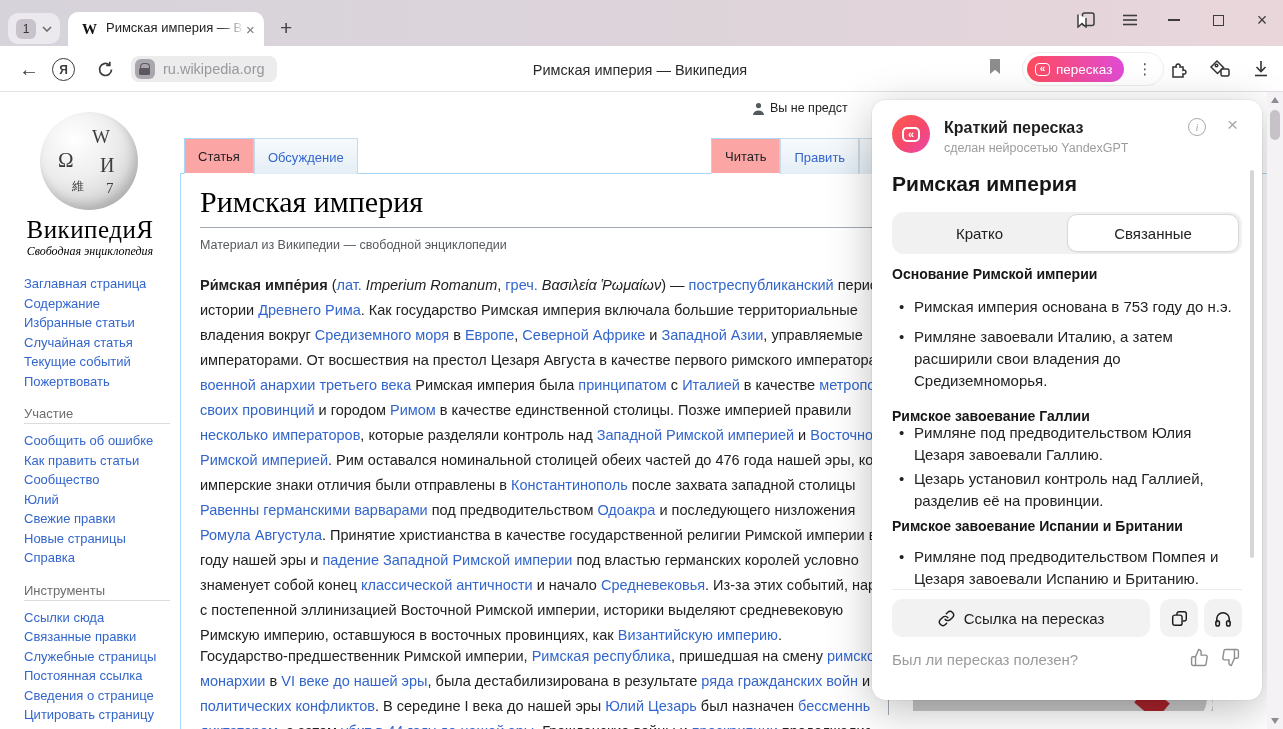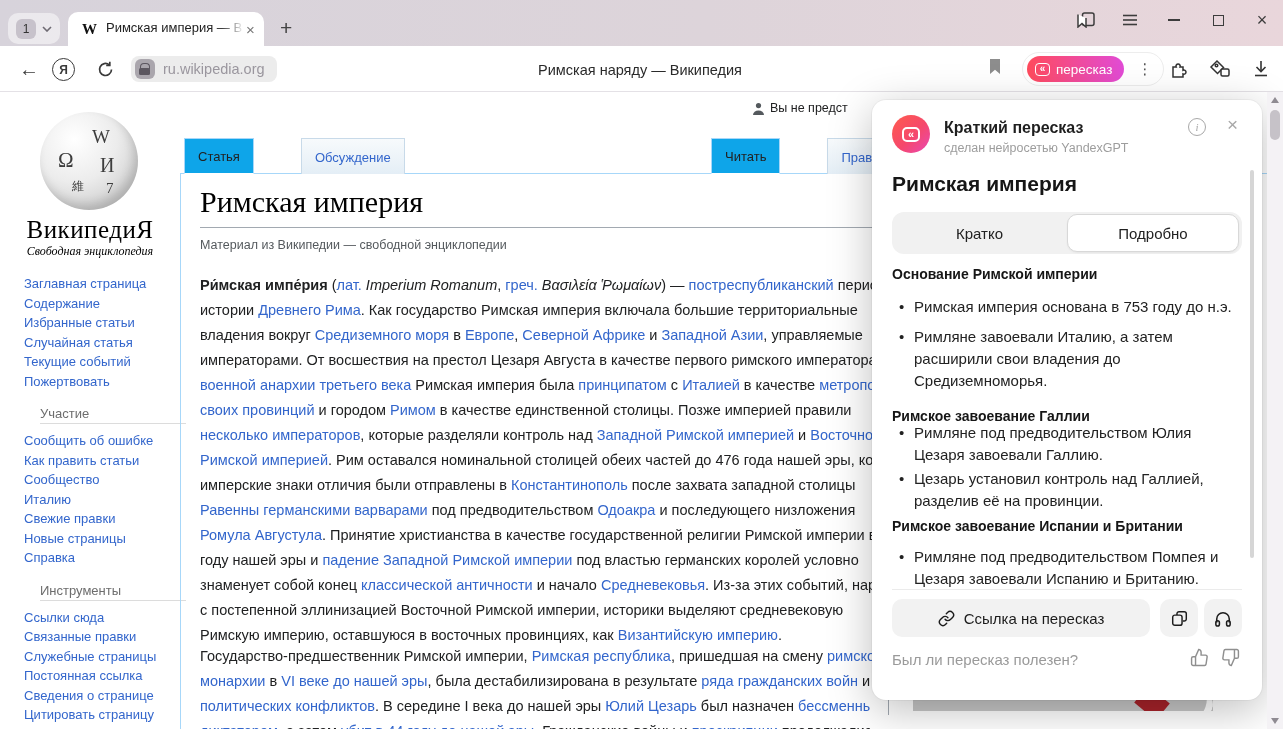--- a/index.html
+++ b/index.html
@@ -57,30 +57,30 @@
   .globe { position:absolute; left:40px; top:20px; width:98px; height:98px; border-radius:50%;
     background:radial-gradient(circle at 35% 28%, #ffffff 0%, #ececec 45%, #cfcfcf 78%, #b5b5b5 100%);
     box-shadow:inset -4px -6px 10px rgba(0,0,0,.15); font-family:"Liberation Serif",serif; color:#3d3d3d; }
   .globe span { position:absolute; }
   .wiki-wordmark { position:absolute; left:0; top:124px; width:180px; text-align:center;
     font-family:"Liberation Serif",serif; font-size:25px; color:#000; letter-spacing:.5px; }
   .wiki-tagline { position:absolute; left:0; top:152px; width:180px; text-align:center;
     font-family:"Liberation Serif",serif; font-style:italic; font-size:12px; color:#000; }
   .side-nav { position:absolute; left:24px; top:182px; width:150px; font-size:13px; }
   .side-nav a { display:block; color:#3366cc; text-decoration:none; line-height:19.5px; cursor:pointer; }
-  .side-head { color:#6d6d6d; font-size:13px; margin:15px 0 7px 16px; border-bottom:1px solid #dcdcdc; padding-bottom:2px; width:146px; }
+  .side-head { color:#6d6d6d; font-size:13px; margin:15px 0 7px 0; border-bottom:1px solid #dcdcdc; padding-bottom:2px; width:146px; }
 
   .content-left-border { position:absolute; left:180px; top:82px; width:1px; height:555px; background:#a7d7f9; }
   .tabs-bottom-border { position:absolute; left:180px; top:81px; width:1103px; height:1px; background:#a7d7f9; }
 
   .account-line { position:absolute; left:752px; top:9px; display:flex; align-items:center; gap:5px; font-size:12.5px; color:#202122; cursor:pointer; }
 
   .wtab { height:36px; display:flex; align-items:flex-end; padding:0 13px 9px 13px; font-size:13px; cursor:pointer; }
-  .wtab.inactive { background:linear-gradient(#f7fafc,#e4eef6); border:1px solid #c8dae9; border-bottom:none; color:#3366cc;margin-left:47px; }
-  .wtab.active { background:#0ea5e9; border:1px solid #a7d7f9; border-bottom:1px solid #fff; color:#222; }
+  .wtab.inactive { background:linear-gradient(#f7fafc,#e4eef6); border:1px solid #c8dae9; border-bottom:none; color:#3366cc; }
+  .wtab.active { background:#fca5a5; border:1px solid #a7d7f9; border-bottom:1px solid #fff; color:#222; }
   .wtabs-left { position:absolute; left:184px; top:46px; display:flex; }
   .wtabs-right { position:absolute; left:711px; top:46px; display:flex; }
 
   .article-h1 { position:absolute; left:200px; top:93px; width:672px; font-family:"Liberation Serif",serif;
     font-size:30px; font-weight:normal; color:#000; border-bottom:1px solid #a2a9b1; padding-bottom:8px; }
   .article-sub { position:absolute; left:200px; top:146px; font-size:12.5px; color:#54595d; }
   .article-p { position:absolute; left:200px; width:706px; font-size:14.5px; line-height:25px; color:#202122; }
   .p1 { top:181px; } .p2 { top:552px; }
   .seg-b { font-weight:bold; } .seg-l { color:#3366cc; cursor:pointer; } .seg-i { font-style:italic; }
 
@@ -179,21 +179,21 @@
 <span class="tb-ic reload-ic">
   <svg width="17" height="17" viewBox="0 0 17 17" fill="none" stroke="#3a3a3a" stroke-width="1.7">
       <path d="M14.5 8.5 a6 6 0 1 1 -2.2-4.65"></path>
       <polyline points="12.8,0.8 12.8,4.4 9.2,4.4" fill="none"></polyline>
     </svg>
 </span>
 <div class="addr-chip">
   <span class="lock-badge"></span>
   <span class="addr-domain">ru.wikipedia.org</span>
 </div>
-<div class="page-title-center">Римская наряду — Википедия</div>
+<div class="page-title-center">Римская империя — Википедия</div>
 <span class="bm-flag">
   <svg width="14" height="17" viewBox="0 0 14 17">
       <path d="M2 1 h10 v15 l-5-4.2 L2 16 z" fill="#8d8d8d"></path>
     </svg>
 </span>
 <div class="peresk-wrap">
   <span class="peresk-btn" style="background:linear-gradient(90deg,#ff4b5c,#e14bd6);">
     <span class="peresk-bubble">«</span>
     <span>пересказ</span>
   </span>
@@ -235,21 +235,21 @@
       <a>Заглавная страница</a>
       <a>Содержание</a>
       <a>Избранные статьи</a>
       <a>Случайная статья</a>
       <a>Текущие событий</a>
       <a>Пожертвовать</a>
       <div class="side-head">Участие</div>
       <a>Сообщить об ошибке</a>
       <a>Как править статьи</a>
       <a>Сообщество</a>
-      <a>Италию</a>
+      <a>Юлий</a>
       <a>Свежие правки</a>
       <a>Новые страницы</a>
       <a>Справка</a>
       <div class="side-head">Инструменты</div>
       <a>Ссылки сюда</a>
       <a>Связанные правки</a>
       <a>Служебные страницы</a>
       <a>Постоянная ссылка</a>
       <a>Сведения о странице</a>
       <a>Цитировать страницу</a>
@@ -297,21 +297,21 @@
     <span class="bub">«</span>
   </div>
   <div class="panel-title">Краткий пересказ</div>
   <div class="panel-sub">сделан нейросетью YandexGPT</div>
   <div class="panel-info">i</div>
   <div class="panel-close">×</div>
   <div class="panel-h2">Римская империя</div>
 
   <div class="seg-ctrl">
     <div class="seg-opt left">Кратко</div>
-    <div class="seg-opt right sel">Подробно</div>
+    <div class="seg-opt right sel">Связанные</div>
   </div>
 
   <div class="ph3" style="top:166px;">Основание Римской империи</div>
   <div class="pbul" style="top:196px;">Римская империя основана в 753 году до н.э.</div>
   <div class="pbul" style="top:226px;">Римляне завоевали Италию, а затем расширили свои владения до Средиземноморья.</div>
 
   <div class="ph3" style="top:308px;">Римское завоевание Галлии</div>
   <div class="pbul" style="top:322px;">Римляне под предводительством Юлия Цезаря завоевали Галлию.</div>
   <div class="pbul" style="top:368px;">Цезарь установил контроль над Галлией, разделив её на провинции.</div>
 

